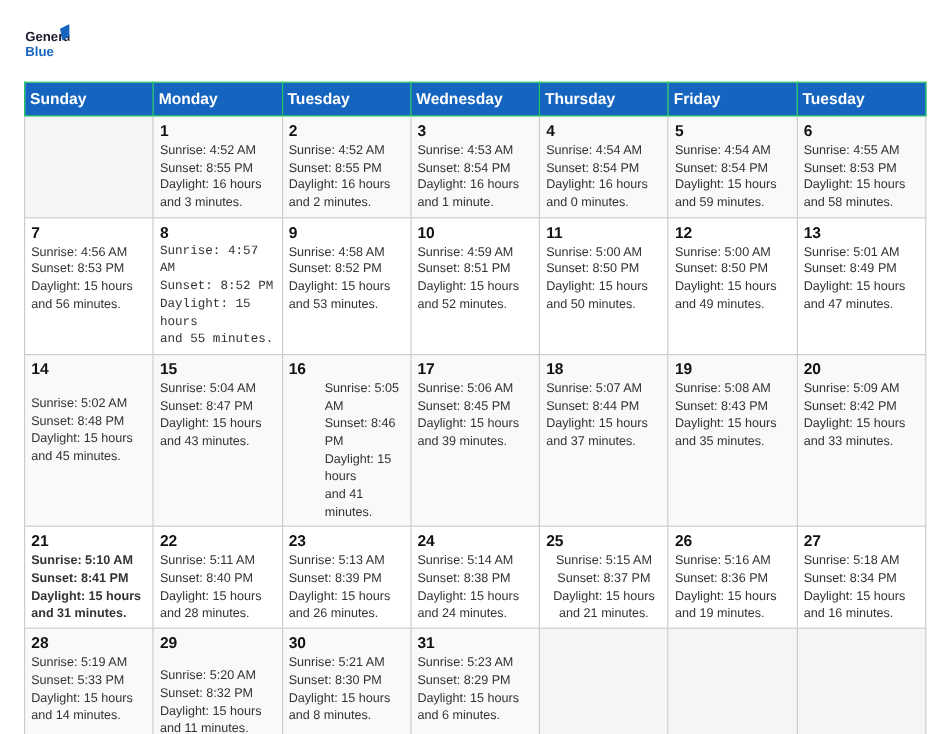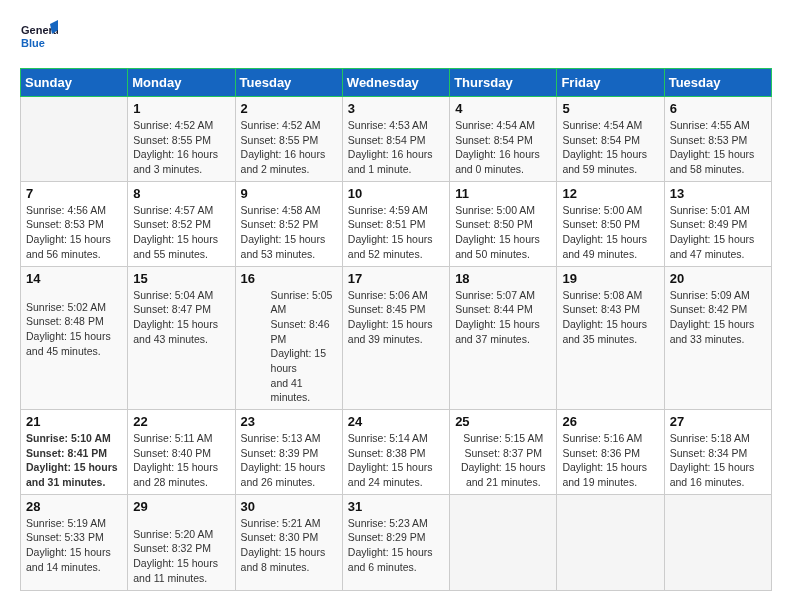--- a/index.html
+++ b/index.html
@@ -157,21 +157,21 @@
       <tr>
         <td>
           <div class="day-number">7</div>
           <div class="day-info" style="white-space: pre-line;">Sunrise: 4:56 AM
 Sunset: 8:53 PM
 Daylight: 15 hours
 and 56 minutes.</div>
         </td>
         <td>
           <div class="day-number">8</div>
-          <div class="day-info" style="white-space: pre-line;">Sunrise: 4:57 AM
+          <div class="day-info" style="white-space: pre-line; font-family: Liberation Mono, monospace;">Sunrise: 4:57 AM
 Sunset: 8:52 PM
 Daylight: 15 hours
 and 55 minutes.</div>
         </td>
         <td>
           <div class="day-number">9</div>
           <div class="day-info" style="white-space: pre-line;">Sunrise: 4:58 AM
 Sunset: 8:52 PM
 Daylight: 15 hours
 and 53 minutes.</div>

